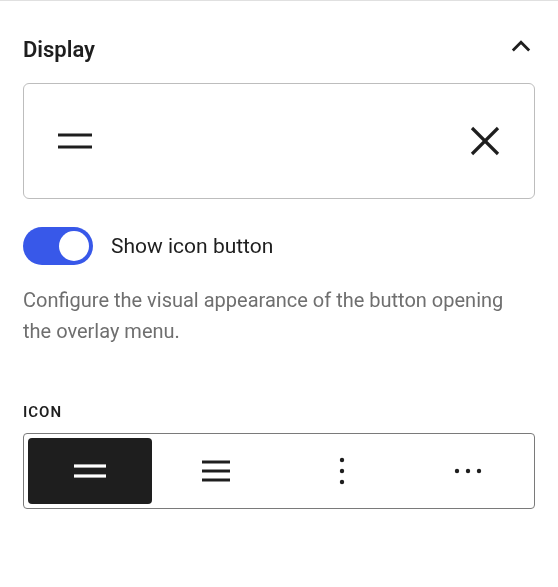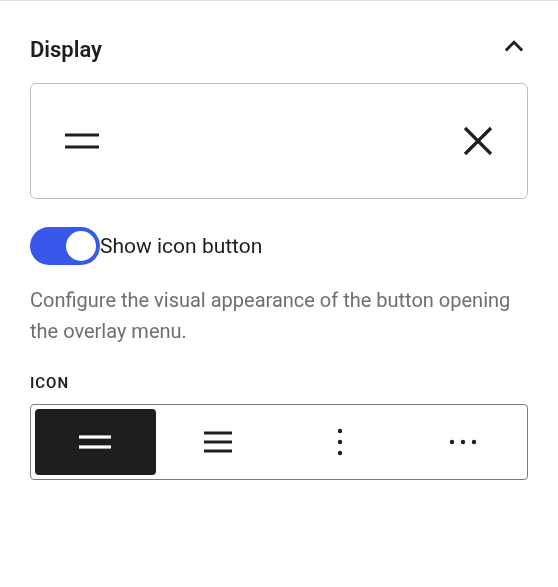--- a/index.html
+++ b/index.html
@@ -4,21 +4,21 @@
   <style>
     * { box-sizing: border-box; margin: 0; padding: 0; }
     body {
       font-family: -apple-system, BlinkMacSystemFont, "Segoe UI", Roboto, sans-serif;
       width: 558px;
       height: 587px;
       background: #fff;
       color: #1e1e1e;
       border-top: 1px solid #e0e0e0;
     }
-    .panel { padding: 20px 30px; }
+    .panel { padding: 20px 23px; }
     .section-header {
       display: flex;
       justify-content: space-between;
       align-items: center;
       padding: 12px 0 18px 0;
       cursor: pointer;
     }
     .section-title {
       font-size: 22px;
       font-weight: 600;
@@ -31,20 +31,21 @@
       padding: 40px 32px;
       display: flex;
       justify-content: space-between;
       align-items: center;
       margin-bottom: 28px;
     }
     .preview-box svg { display: block; }
     .toggle-row {
       display: flex;
       align-items: center;
+      gap: 18px;
       margin-bottom: 20px;
     }
     .toggle {
       width: 70px;
       height: 38px;
       background: #3858e9;
       border-radius: 19px;
       position: relative;
       cursor: pointer;
       flex-shrink: 0;
@@ -59,21 +60,21 @@
       right: 4px;
     }
     .toggle-label {
       font-size: 21px;
       color: #1e1e1e;
     }
     .description {
       font-size: 20px;
       color: #6f6f6f;
       line-height: 1.55;
-      margin-bottom: 27px;
+      margin-bottom: 56px;
     }
     .subheading {
       font-size: 15px;
       font-weight: 600;
       letter-spacing: 1px;
       text-transform: uppercase;
       color: #1e1e1e;
       margin-bottom: 12px;
     }
     .icon-picker {

